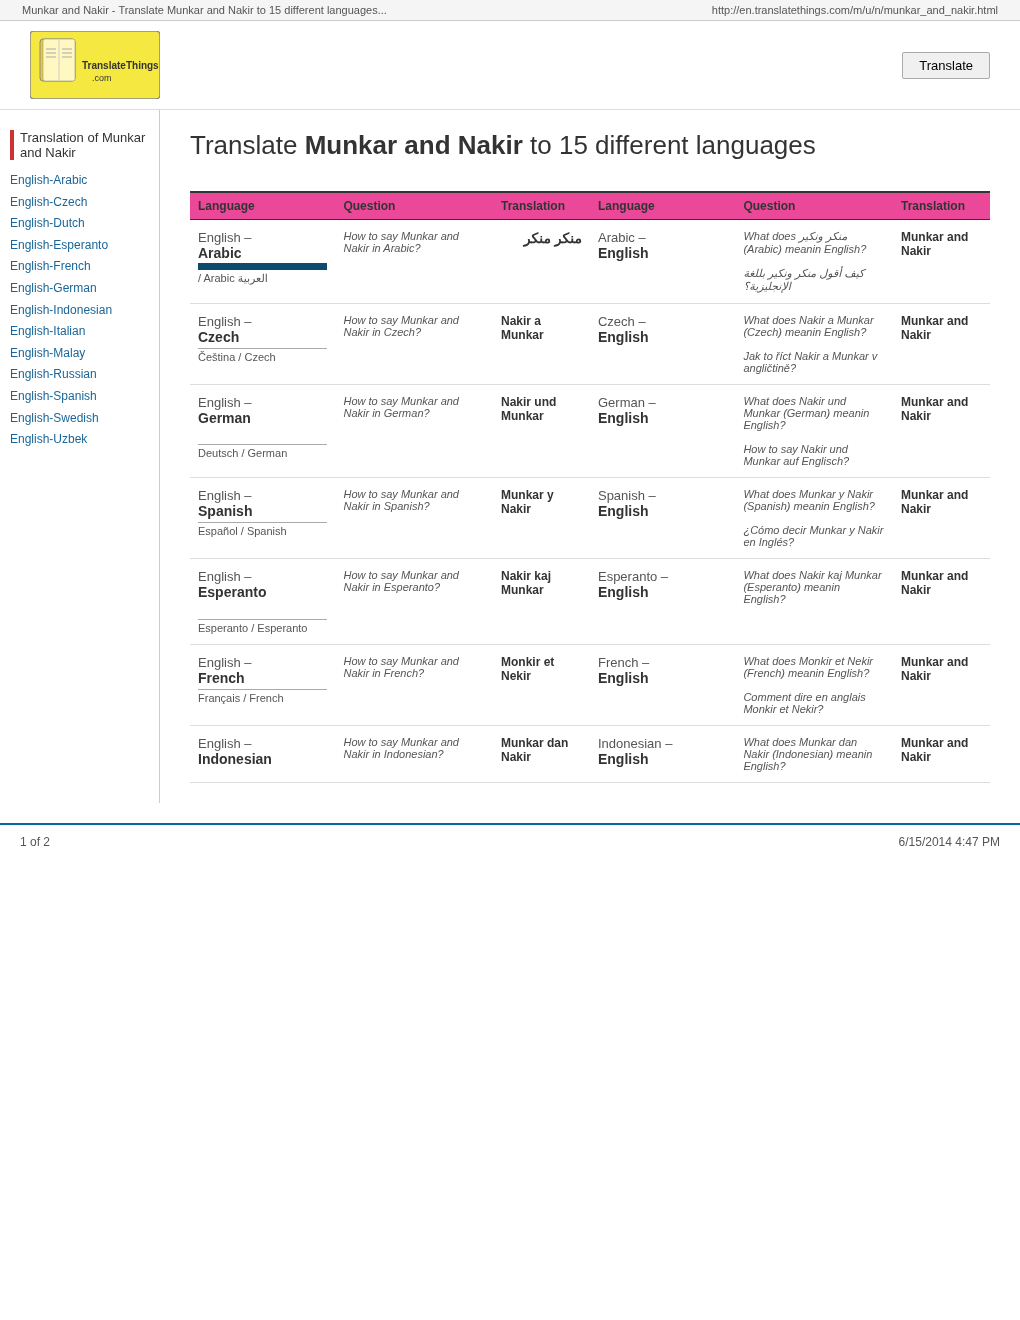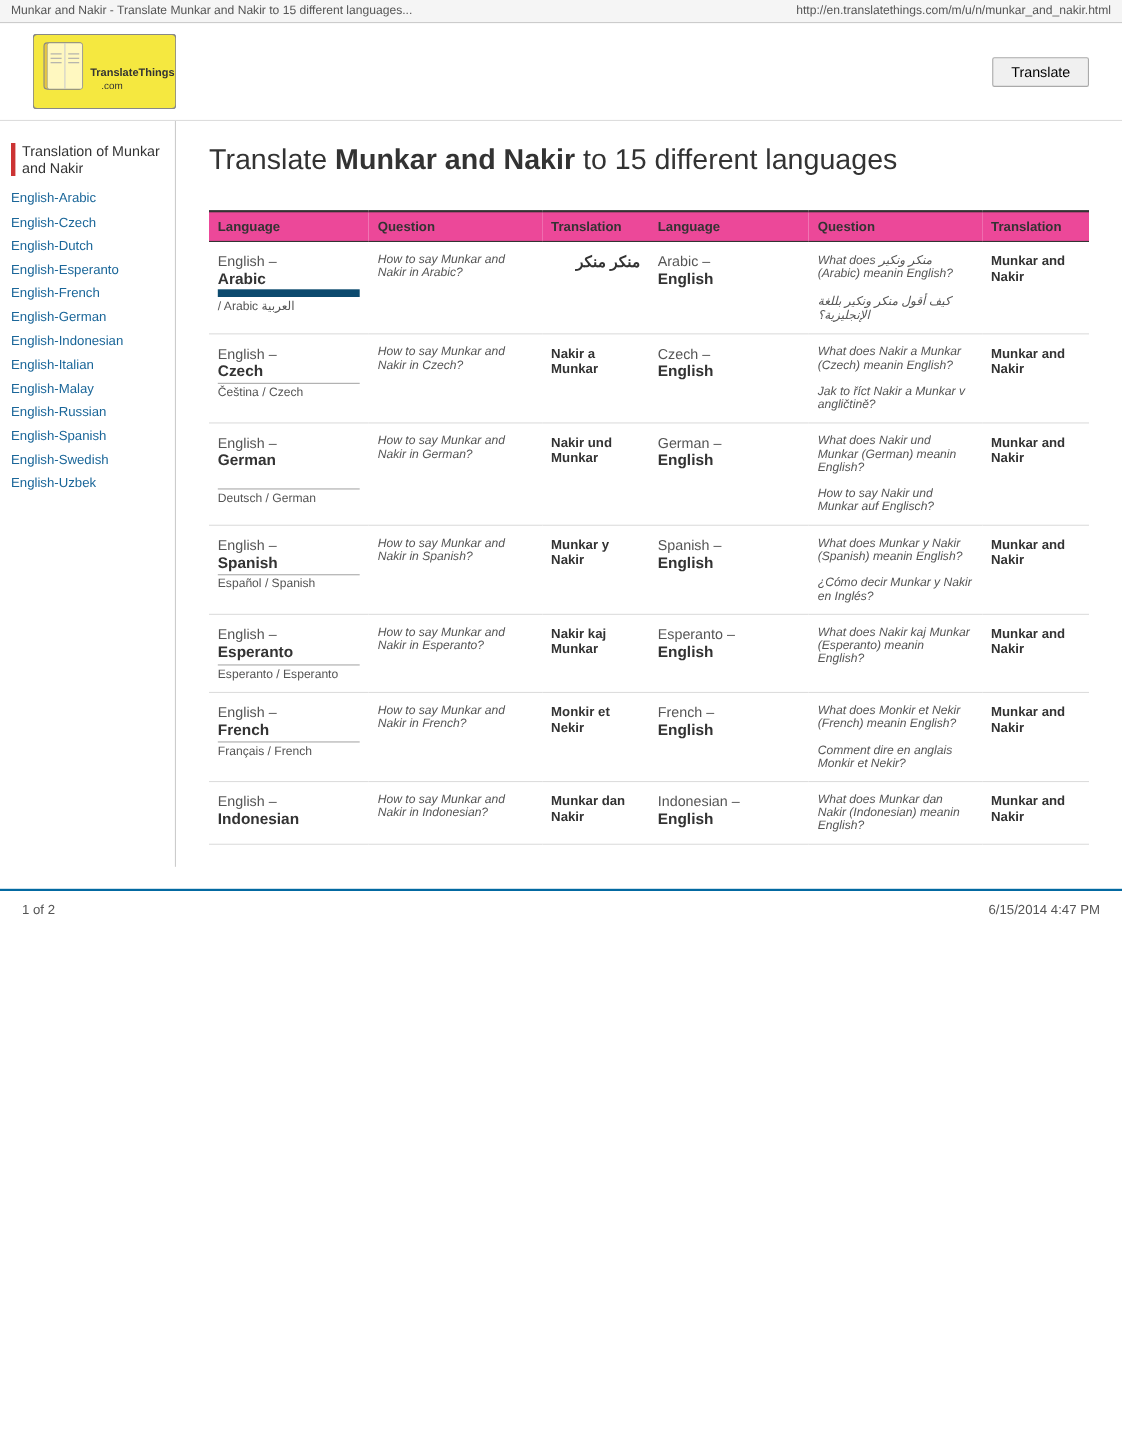--- a/index.html
+++ b/index.html
@@ -3,21 +3,21 @@
   <meta charset="utf-8">
   <style>
     * { margin: 0; padding: 0; box-sizing: border-box; }
     body { font-family: Arial, sans-serif; font-size: 13px; color: #333; background: #fff; width: 1020px; }
 
     
     .top-bar {
       display: flex;
       justify-content: space-between;
       align-items: center;
-      padding: 4px 10px;
+      padding: 4px 22px;
       border-bottom: 1px solid #ccc;
       background: #f5f5f5;
       font-size: 11px;
       color: #555;
     }
 
     
     .header {
       display: flex;
       align-items: center;
@@ -225,21 +225,21 @@
           </tr>
           <tr>
             <td class="lang-cell"><span style="font-size:13px;color:#555">English –</span><br><strong style="font-size:14px">Spanish</strong><br><span style="font-size:11px;color:#555;border-top:1px solid #aaa;display:block;margin-top:3px;padding-top:2px;">Español / Spanish</span></td>
             <td class="question-cell"><em>How to say Munkar and Nakir in Spanish?</em></td>
             <td class="translation-cell"><strong>Munkar y Nakir</strong></td>
             <td class="lang-cell"><span style="font-size:13px;color:#555">Spanish –</span><br><strong style="font-size:14px">English</strong></td>
             <td class="question-cell"><em>What does Munkar y Nakir (Spanish) meanin English?</em><br><br>¿Cómo decir Munkar y Nakir en Inglés?</td>
             <td class="translation-cell"><strong>Munkar and Nakir</strong></td>
           </tr>
           <tr>
-            <td class="lang-cell"><span style="font-size:13px;color:#555">English –</span><br><strong style="font-size:14px">Esperanto</strong><br><span style="font-size:11px;color:#555;border-top:1px solid #aaa;display:block;margin-top:4px;padding-top:2px;">Esperanto / Esperanto</span></td>
+            <td class="lang-cell"><span style="font-size:13px;color:#555">English –</span><br><strong style="font-size:14px">Esperanto</strong><br><span style="font-size:11px;color:#555;border-top:1px solid #aaa;display:block;margin-top:19px;padding-top:2px;">Esperanto / Esperanto</span></td>
             <td class="question-cell"><em>How to say Munkar and Nakir in Esperanto?</em></td>
             <td class="translation-cell"><strong>Nakir kaj Munkar</strong></td>
             <td class="lang-cell"><span style="font-size:13px;color:#555">Esperanto –</span><br><strong style="font-size:14px">English</strong></td>
             <td class="question-cell"><em>What does Nakir kaj Munkar (Esperanto) meanin English?</em></td>
             <td class="translation-cell"><strong>Munkar and Nakir</strong></td>
           </tr>
           <tr>
             <td class="lang-cell"><span style="font-size:13px;color:#555">English –</span><br><strong style="font-size:14px">French</strong><br><span style="font-size:11px;color:#555;border-top:1px solid #aaa;display:block;margin-top:3px;padding-top:2px;">Français / French</span></td>
             <td class="question-cell"><em>How to say Munkar and Nakir in French?</em></td>
             <td class="translation-cell"><strong>Monkir et Nekir</strong></td>

